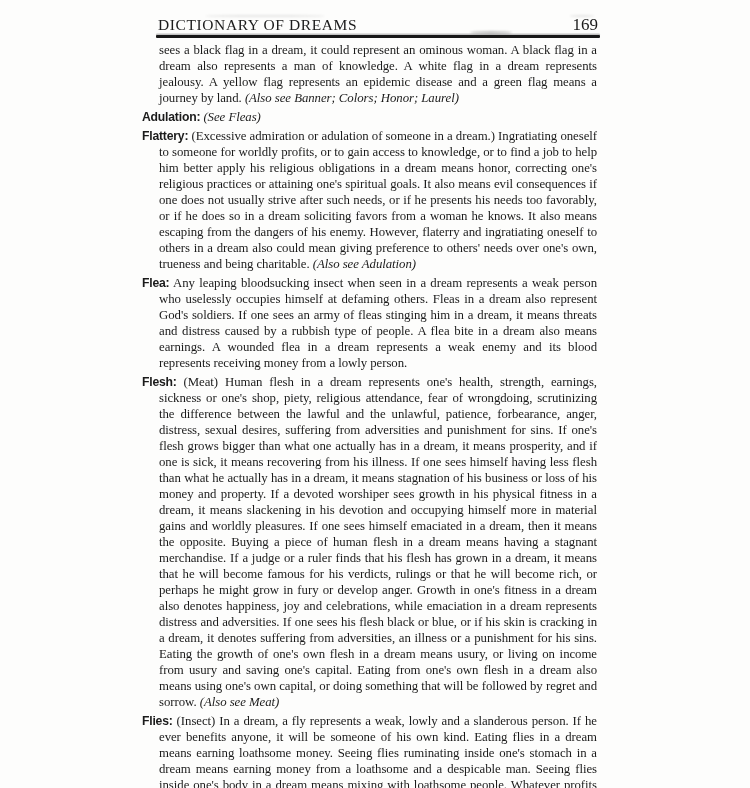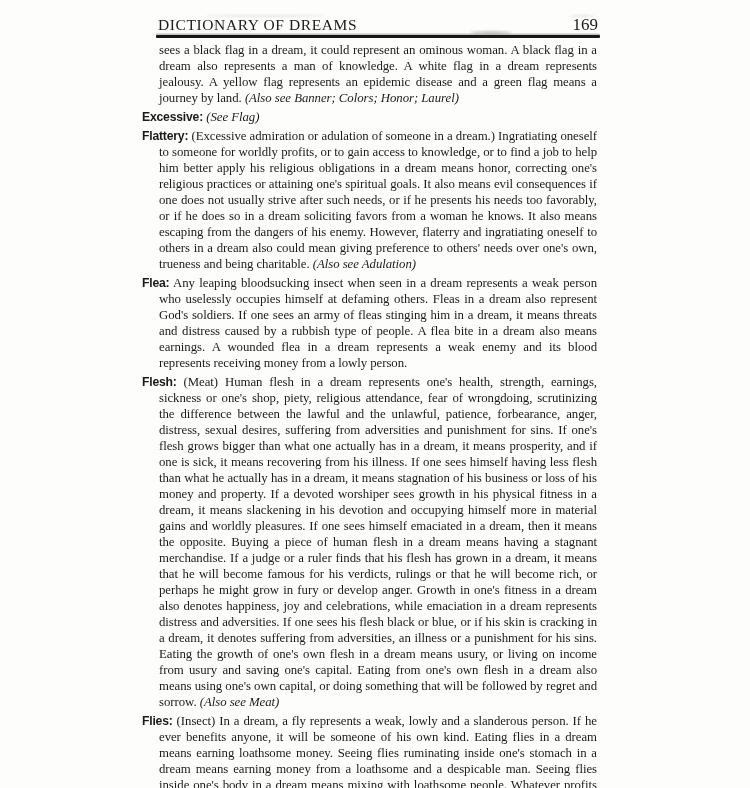--- a/index.html
+++ b/index.html
@@ -97,21 +97,21 @@
   <div class="smudge smudge-a"></div>
   <div class="smudge smudge-b"></div>
   <div class="smudge smudge-c"></div>
 
   <div class="header-rule"></div>
 
   <div class="content">
 
     <p class="entry continuation"><span class="term"></span> <span>sees a black flag in a dream, it could represent an ominous woman. A black flag in a dream also represents a man of knowledge. A white flag in a dream represents jealousy. A yellow flag represents an epidemic disease and a green flag means a journey by land.</span> <span class="tail">(Also see Banner; Colors; Honor; Laurel)</span></p>
 
-    <p class="entry"><span class="term">Excessive:</span> <span></span> <span class="tail">(See Flag)</span></p>
+    <p class="entry"><span class="term">Adulation:</span> <span></span> <span class="tail">(See Fleas)</span></p>
 
     <p class="entry"><span class="term">Flattery:</span> <span>(Excessive admiration or adulation of someone in a dream.) Ingratiating oneself to someone for worldly profits, or to gain access to knowledge, or to find a job to help him better apply his religious obligations in a dream means honor, correcting one's religious practices or attaining one's spiritual goals. It also means evil consequences if one does not usually strive after such needs, or if he presents his needs too favorably, or if he does so in a dream soliciting favors from a woman he knows. It also means escaping from the dangers of his enemy. However, flaterry and ingratiating oneself to others in a dream also could mean giving preference to others' needs over one's own, trueness and being charitable.</span> <span class="tail">(Also see Adulation)</span></p>
 
     <p class="entry"><span class="term">Flea:</span> <span>Any leaping bloodsucking insect when seen in a dream represents a weak person who uselessly occupies himself at defaming others. Fleas in a dream also represent God's soldiers. If one sees an army of fleas stinging him in a dream, it means threats and distress caused by a rubbish type of people. A flea bite in a dream also means earnings. A wounded flea in a dream represents a weak enemy and its blood represents receiving money from a lowly person.</span><span class="tail"></span></p>
 
 
     <p class="entry"><span class="term">Flesh:</span> <span>(Meat) Human flesh in a dream represents one's health, strength, earnings, sickness or one's shop, piety, religious attendance, fear of wrongdoing, scrutinizing the difference between the lawful and the unlawful, patience, forbearance, anger, distress, sexual desires, suffering from adversities and punishment for sins. If one's flesh grows bigger than what one actually has in a dream, it means prosperity, and if one is sick, it means recovering from his illness. If one sees himself having less flesh than what he actually has in a dream, it means stagnation of his business or loss of his money and property. If a devoted worshiper sees growth in his physical fitness in a dream, it means slackening in his devotion and occupying himself more in material gains and worldly pleasures. If one sees himself emaciated in a dream, then it means the opposite. Buying a piece of human flesh in a dream means having a stagnant merchandise. If a judge or a ruler finds that his flesh has grown in a dream, it means that he will become famous for his verdicts, rulings or that he will become rich, or perhaps he might grow in fury or develop anger. Growth in one's fitness in a dream also denotes happiness, joy and celebrations, while emaciation in a dream represents distress and adversities. If one sees his flesh black or blue, or if his skin is cracking in a dream, it denotes suffering from adversities, an illness or a punishment for his sins. Eating the growth of one's own flesh in a dream means usury, or living on income from usury and saving one's capital. Eating from one's own flesh in a dream also means using one's own capital, or doing something that will be followed by regret and sorrow.</span> <span class="tail">(Also see Meat)</span></p>
 
     <p class="entry"><span class="term">Flies:</span> <span>(Insect) In a dream, a fly represents a weak, lowly and a slanderous person. If he ever benefits anyone, it will be someone of his own kind. Eating flies in a dream means earning loathsome money. Seeing flies ruminating inside one's stomach in a dream means earning money from a loathsome and a despicable man. Seeing flies inside one's body in a dream means mixing with loathsome people. Whatever profits one may gain through them will not last. A large size fly in a dream represents a great enemy who will bring harm to the people and to the economy of the land. Flies flying over one's head in a dream represent a weak enemy who is desiring to triumph over him. It could also mean that someone in a high ranking position is influencing their moves or forcing them</span><span class="tail"></span></p>
 

